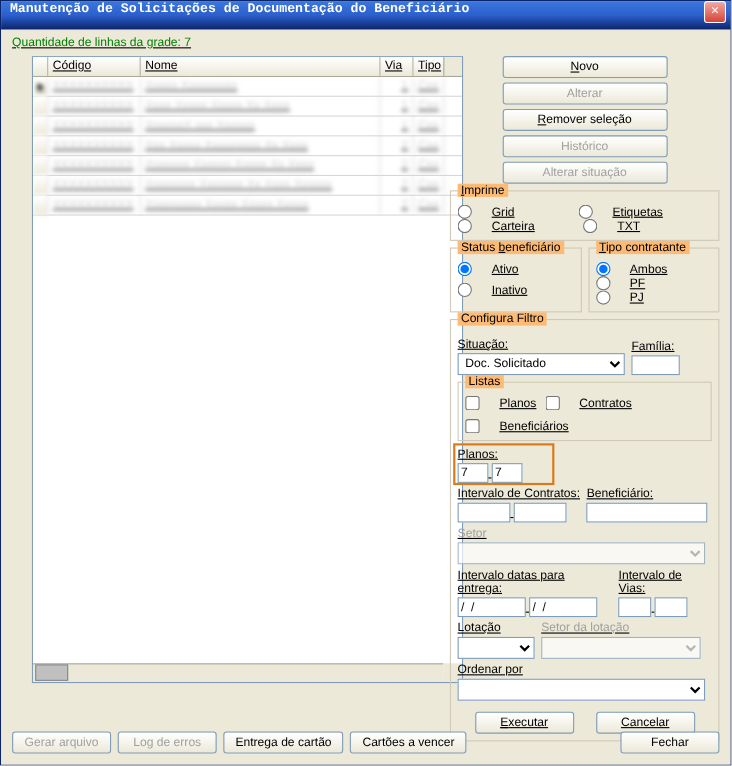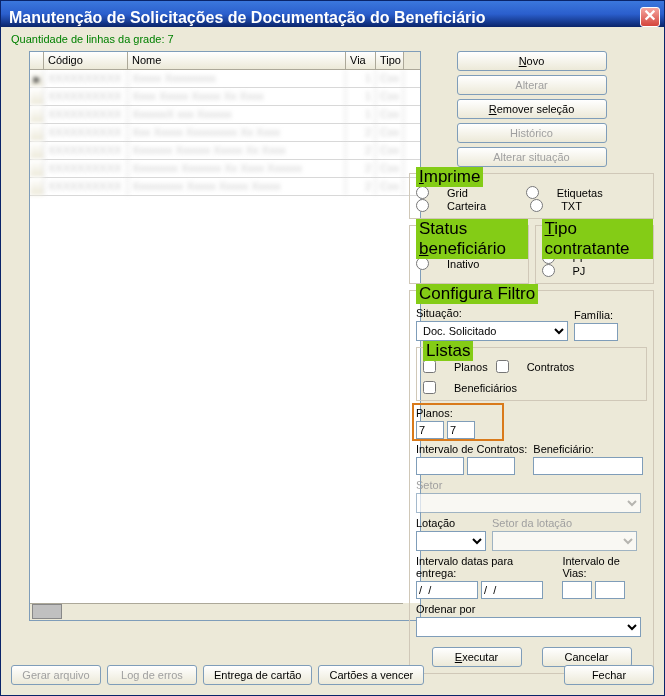--- a/index.html
+++ b/index.html
@@ -16,40 +16,42 @@
   height: 696px;
   border: 1px solid #0A246A;
 }
 .titlebar {
   height: 26px;
   background: linear-gradient(to bottom, #3B77DD 0%, #2B5FCD 50%, #0A246A 100%);
   color: white;
   font-weight: bold;
   padding: 0 4px 0 8px;
   display: flex;
-  align-items: flex-end;
+  align-items: flex-start;
   justify-content: space-between;
-  font-size: 16px;
+  font-size: 12px;
+  font-family: Liberation Mono, monospace;
 }
 .close-btn {
   width: 20px;
   height: 20px;
   background: linear-gradient(to bottom, #F5A6A0, #D4443A);
   border: 1px solid #fff;
   border-radius: 3px;
   color: white;
   font-weight: bold;
   text-align: center;
   line-height: 16px;
   cursor: pointer;
 }
 .client {
   background: #ECE9D8;
   height: 668px;
   position: relative;
+  text-decoration: underline;
 }
 .lines-label {
   color: #008000;
   font-size: 11px;
   padding: 6px 10px;
 }
 .main-area {
   display: flex;
   padding: 0 8px;
 }
@@ -117,23 +119,23 @@
 .gb {
   border: 1px solid #D0C8B8;
   position: relative;
   margin-top: 6px;
   padding: 12px 6px 6px 6px;
 }
 .gb-title {
   position:absolute;
   top: -7px;
   left: 6px;
-  background: #84cc16;
+  background: #fdba74;
   padding: 0 3px;
-  font-size: 17px;
+  font-size: 11px;
 }
 .inline { display:flex; gap:8px; flex-wrap:wrap; }
 .radio, .check { display:flex; align-items:center; gap:18px; font-size:11px; }
 .radio input, .check input { margin:0; }
 
 label.fl { font-size:11px; display:block; margin-bottom:2px; }
 label.fl.disabled { color:#A0A0A0; }
 select.combo, input.txt {
   border: 1px solid #7F9DB9;
   font-size: 11px;
@@ -354,39 +356,39 @@
             </div>
           </div>
 
           <div style="margin-top:4px;">
             <label class="fl disabled">Setor</label>
             <select class="combo" style="width:225px;color:#a0a0a0" disabled=""></select>
           </div>
 
           <div class="row">
             <div>
-              <label class="fl">Lotação</label>
-              <select class="combo" style="width:70px"></select>
-            </div>
-            <div>
-              <label class="fl disabled">Setor da lotação</label>
-              <select class="combo" style="width:145px;color:#a0a0a0" disabled=""></select>
-            </div>
-          </div>
-
-          <div class="row">
-            <div>
               <label class="fl">Intervalo datas para entrega:</label>
               <input class="txt" style="width: 62px;" value="/  /">
               <input class="txt" style="width: 62px;" value="/  /">
             </div>
             <div>
               <label class="fl">Intervalo de Vias:</label>
               <input class="txt" style="width: 30px;">
               <input class="txt" style="width: 30px;">
+            </div>
+          </div>
+
+          <div class="row">
+            <div>
+              <label class="fl">Lotação</label>
+              <select class="combo" style="width:70px"></select>
+            </div>
+            <div>
+              <label class="fl disabled">Setor da lotação</label>
+              <select class="combo" style="width:145px;color:#a0a0a0" disabled=""></select>
             </div>
           </div>
 
           <div style="margin-top:4px;">
             <label class="fl">Ordenar por</label>
             <select class="combo" style="width:225px"></select>
           </div>
 
           <div style="margin-top:10px; display:flex; gap:20px; justify-content:center;">
             <span class="btn"><span class="u">E</span><span id="exec-rest">xecutar</span></span>

